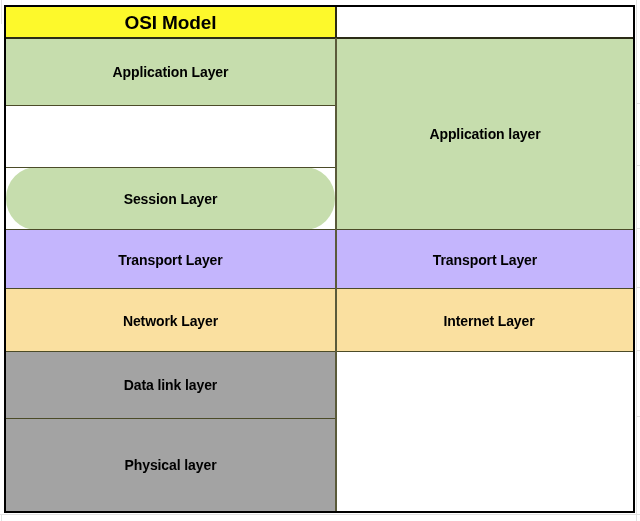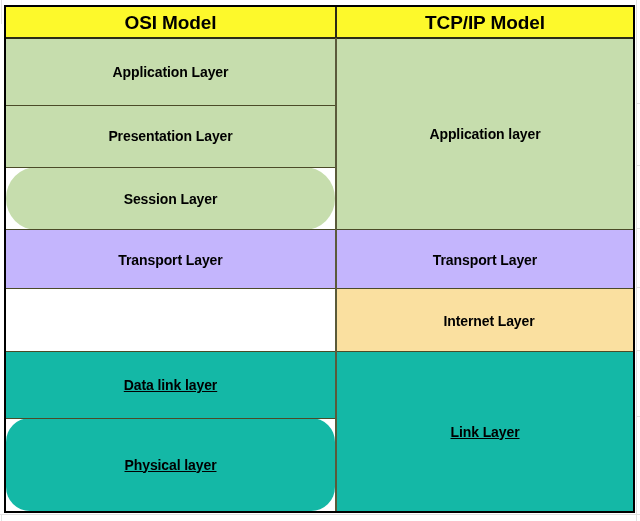--- a/index.html
+++ b/index.html
@@ -61,21 +61,21 @@
     background: #fdf92b;
   }
 
   .layer-cell {
     font-size: 14px;
   }
 
   .c-green  { background: #c6ddad; }
   .c-blue   { background: #c4b5fd; }
   .c-tan    { background: #fae0a0; }
-  .c-orange { background: #14b8a6; text-decoration: underline; }
+  .c-orange { background: #a3a3a3; }
 
   
   .rule-h {
     position: absolute;
     height: 1px;
     background: #4b4b28;
   }
   .rule-h.strong {
     height: 2px;
     background: #2b2b16;
@@ -102,42 +102,40 @@
   <div class="sheet-gridline-h" style="left:636px; top:287px; width:4px;"></div>
   <div class="sheet-gridline-h" style="left:636px; top:350px; width:4px;"></div>
   <div class="sheet-gridline-h" style="left:636px; top:416px; width:4px;"></div>
   <div class="sheet-gridline-h" style="left:0px;   top:514px; width:640px;"></div>
   <div class="sheet-gridline-v" style="left:1px;   top:514px; height:7px;"></div>
 
   <div id="osi-table">
 
     <div class="cell header-cell" style="left:0px; top:0px; width:329px; height:31px;">OSI Model</div>
 
-    <div class="cell header-cell" style="left:331px; top:0px; width:296px; height:31px;">TCP/IP Model</div>
 
     <div class="cell layer-cell c-green" style="left:0px; top:31px; width:329px; height:67px;">Application Layer</div>
 
-    <div class="cell layer-cell c-green" style="left:0px; top:98px; width:329px; height:62px;">Presentation Layer</div>
 
     <div class="cell layer-cell c-green" style="left:0px; top:160px; width:329px; height:63px;border-radius:31px;">Session Layer</div>
 
     <div class="cell layer-cell c-blue" style="left:0px; top:223px; width:329px; height:59px;">Transport Layer</div>
 
+    <div class="cell layer-cell c-tan" style="left:0px; top:282px; width:329px; height:63px;">Network Layer</div>
 
     <div class="cell layer-cell c-orange" style="left:0px; top:345px; width:329px; height:66px;">Data link layer</div>
 
-    <div class="cell layer-cell c-orange" style="left:0px; top:411px; width:329px; height:93px;border-radius:24px;">Physical layer</div>
+    <div class="cell layer-cell c-orange" style="left:0px; top:411px; width:329px; height:93px;">Physical layer</div>
 
     <div class="cell layer-cell c-green" style="left:331px; top:31px; width:296px; height:192px;">Application layer</div>
 
     <div class="cell layer-cell c-blue" style="left:331px; top:223px; width:296px; height:59px;">Transport Layer</div>
 
     <div class="cell layer-cell c-tan" style="left:331px; top:282px; width:296px; height:63px;padding-left:8px;">Internet Layer</div>
 
-    <div class="cell layer-cell c-orange" style="left:331px; top:345px; width:296px; height:159px;">Link Layer</div>
 
     <div class="rule-h strong" style="left:0px; top:30px; width:627px;"></div>
 
     <div class="rule-h" style="left:0px; top:98px; width:331px;"></div>
     <div class="rule-h" style="left:0px; top:160px; width:331px;"></div>
 
     <div class="rule-h" style="left:0px; top:222px; width:627px;"></div>
     <div class="rule-h" style="left:0px; top:281px; width:627px;"></div>
     <div class="rule-h" style="left:0px; top:344px; width:627px;"></div>
 

